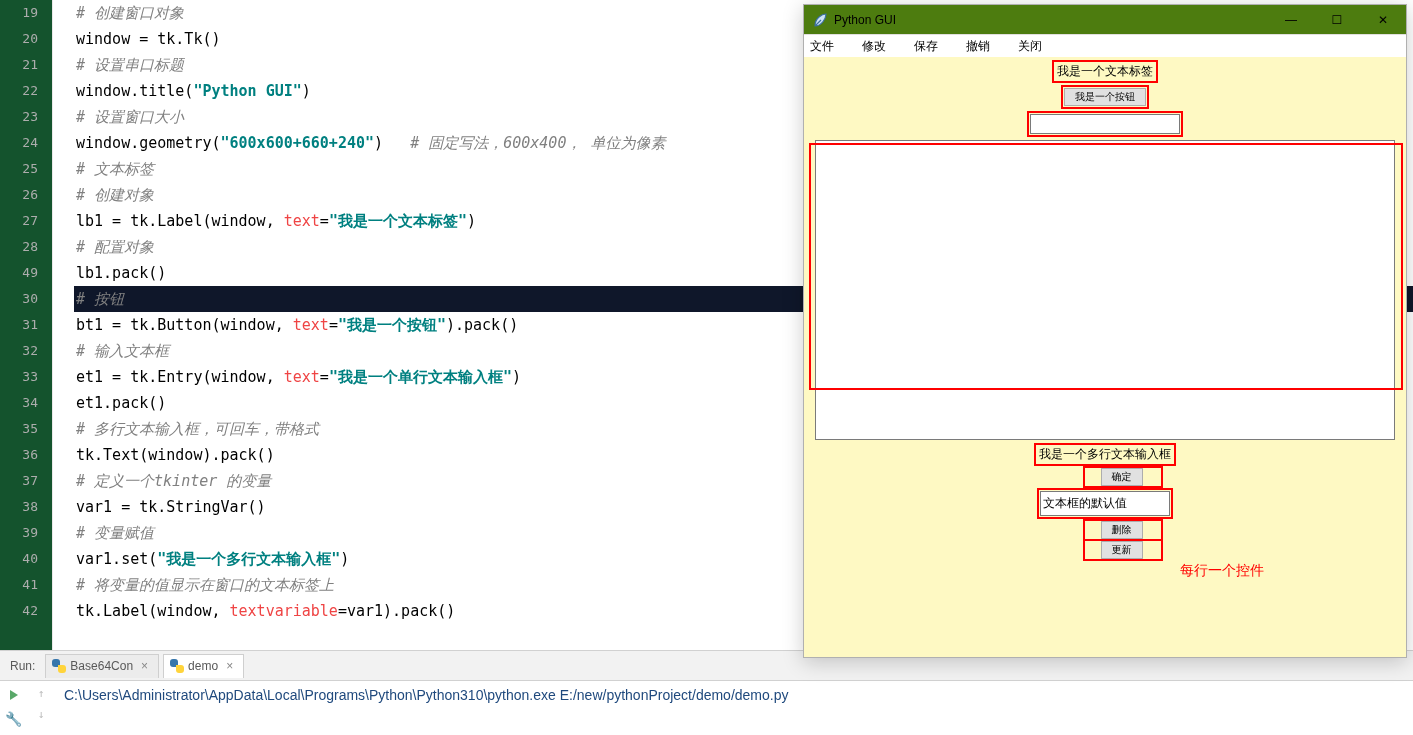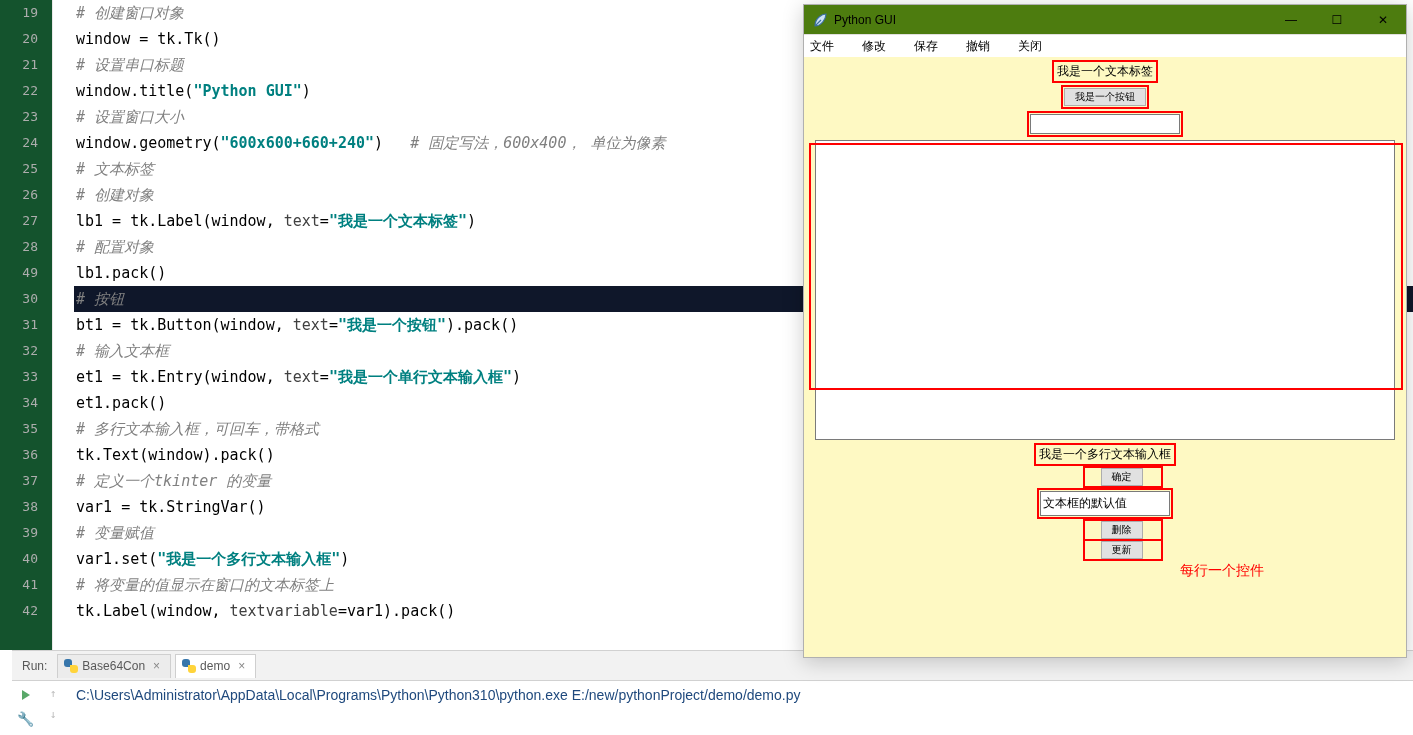--- a/index.html
+++ b/index.html
@@ -52,26 +52,26 @@
 .code .line {
   height: 26px;
   padding-left: 2px;
 }
 .code .line.highlight {
   background: #0f172a;
 }
 
 .cm { color: #808080; font-style: italic; }
 .str { color: #008080; font-weight: bold; }
-.arg { color: #404040; }
+.arg { color: #ef4444; }
 
 .run-panel {
   position: absolute;
   bottom: 0;
-  left: 12px;
+  left: 0;
   right: 0;
   height: 85px;
   border-top: 1px solid #d1d1d1;
   background: #ffffff;
 }
 .run-tabs {
   height: 30px;
   display: flex;
   align-items: center;
   background: #f2f2f2;

